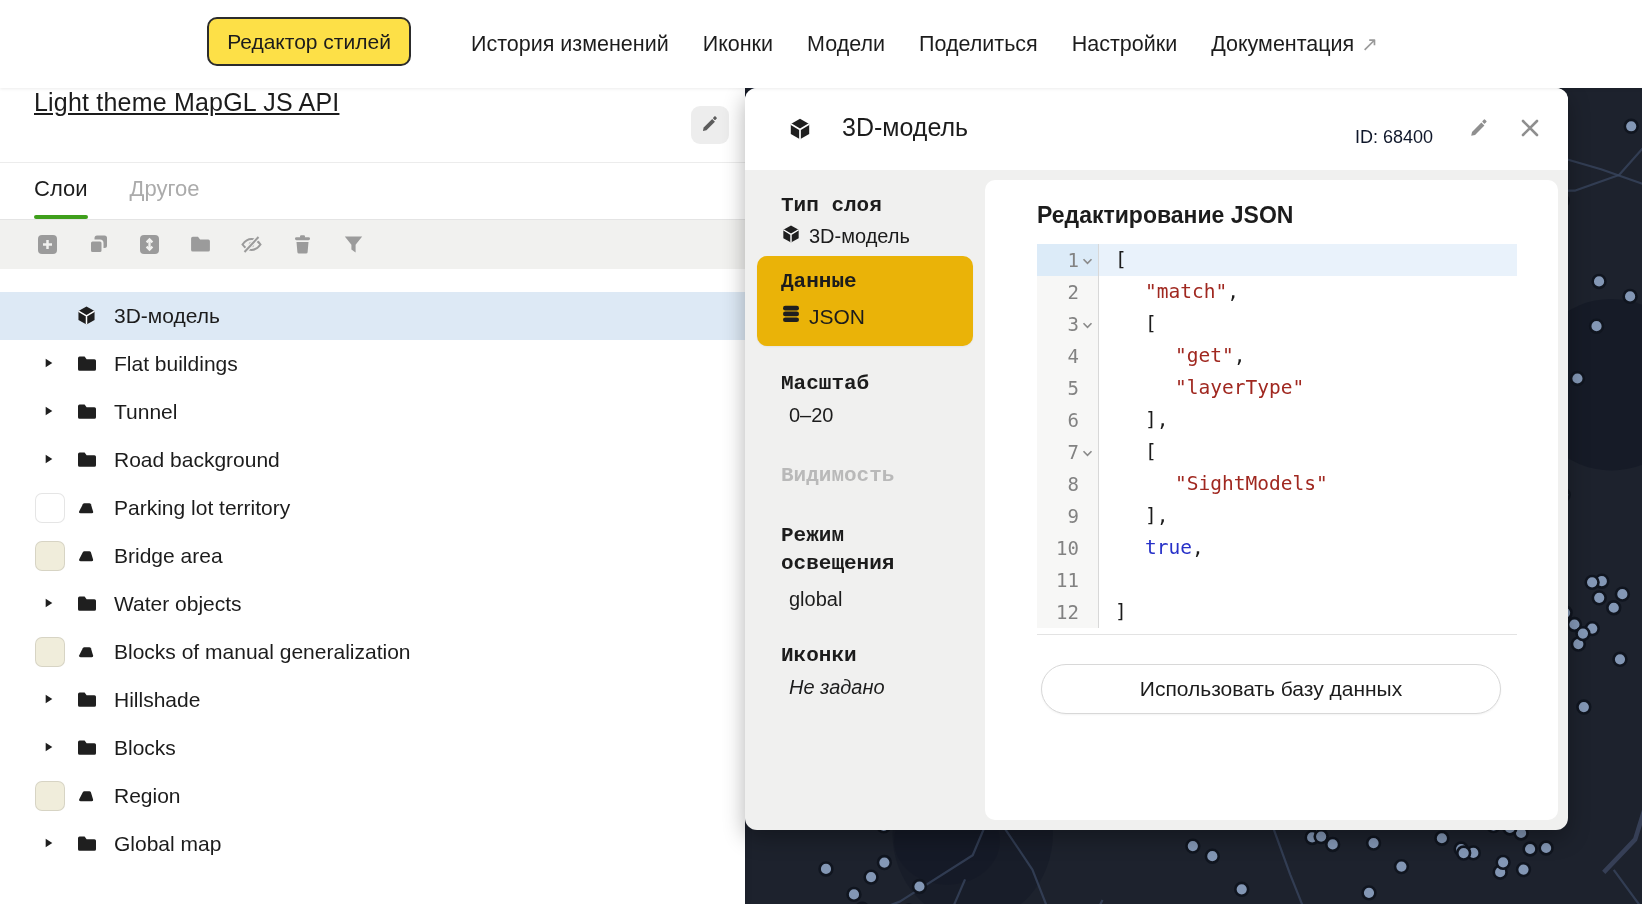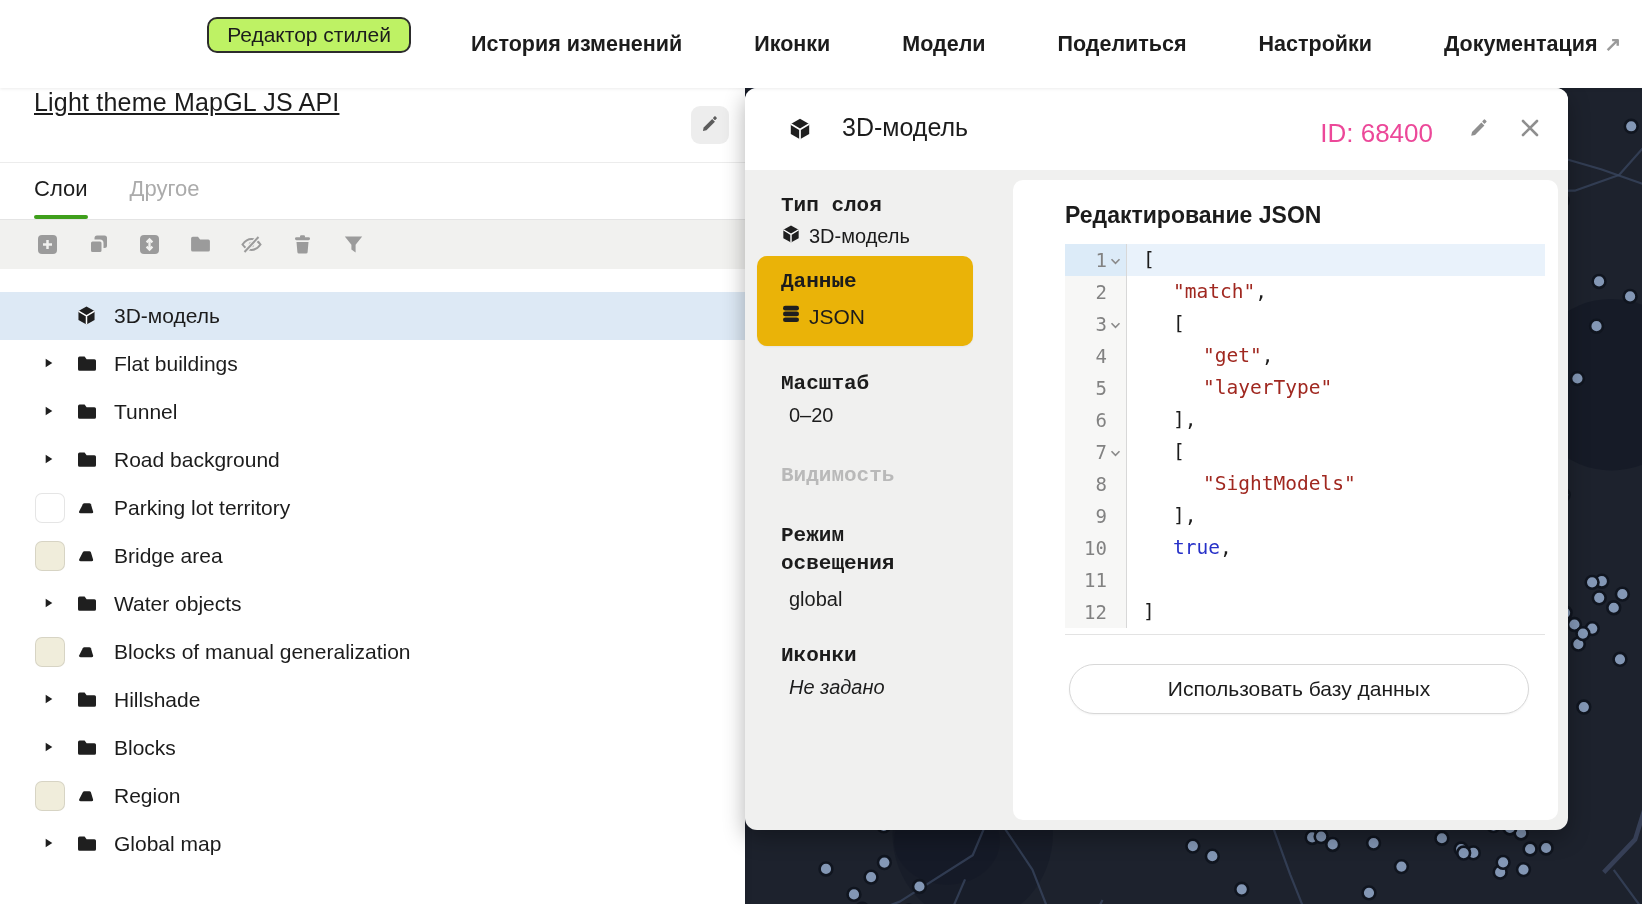--- a/index.html
+++ b/index.html
@@ -5,25 +5,25 @@
   html,body{margin:0;padding:0;background:#fff;}
   .root{position:relative;width:1642px;height:904px;overflow:hidden;
         font-family:"Liberation Sans",sans-serif;color:#1c1c1c;background:#fff;}
 
   
   #map{position:absolute;left:0;top:0;width:1642px;height:904px;z-index:0;}
 
   
   .nav{position:absolute;left:0;top:0;width:1642px;height:88px;background:#fff;z-index:30;
        box-shadow:0 1px 3px rgba(0,0,0,.08);}
-  .nav-btn{position:absolute;left:207px;top:17px;width:204px;height:36px;
-       border:2px solid #2c2c2c;border-radius:10px;background:#bef264;font-size:21px;
+  .nav-btn{position:absolute;left:207px;top:17px;width:204px;height:49px;
+       border:2px solid #2c2c2c;border-radius:10px;background:#fde047;font-size:21px;
        font-family:inherit;color:#1c1c1c;cursor:pointer;}
   .nav-items{position:absolute;left:471px;top:0;height:88px;display:flex;align-items:center;
-       gap:72px;font-size:21.5px;font-weight:bold;}
+       gap:34px;font-size:21.5px;}
   .nav-item{cursor:pointer;white-space:nowrap;}
   .docs{display:flex;align-items:center;gap:7px;cursor:pointer;text-decoration:none;color:#1c1c1c;}
   .docs .arrow{color:#9a9a9a;font-size:20px;}
 
   
   .left-panel{position:absolute;left:0;top:88px;width:745px;bottom:0;background:#fff;z-index:10;
        box-shadow:2px 0 6px rgba(0,0,0,.06);}
   .lp-title-row{position:relative;height:74px;border-bottom:1px solid #ececec;display:flex;text-decoration:underline;}
   .lp-title{margin-left:34px;font-size:25px;letter-spacing:.2px;}
   .edit-btn{position:absolute;right:16px;top:18px;width:38px;height:38px;border:none;border-radius:9px;
@@ -44,36 +44,36 @@
   .swatch{position:absolute;left:35px;top:9px;width:30px;height:30px;border-radius:7px;
        border:1px solid rgba(0,0,0,.10);box-sizing:border-box;}
   .row-label{position:absolute;left:114px;top:12px;font-size:21px;white-space:nowrap;}
 
   
   .rpanel{position:absolute;left:745px;top:88px;width:823px;height:742px;z-index:10;
        background:#f0f0ef;border-radius:12px;box-shadow:0 8px 22px rgba(0,0,0,.30);}
   .rp-header{position:absolute;left:0;top:0;right:0;height:82px;background:#fff;border-radius:12px 12px 0 0;}
   .rp-cube{position:absolute;left:43px;top:29px;display:flex;}
   .rp-title{position:absolute;left:97px;top:25px;font-size:25px;}
-  .rp-id{position:absolute;right:135px;top:30px;font-size:26px;color:#ec4899;}
+  .rp-id{position:absolute;right:135px;top:39px;font-size:18px;color:#0f172a;}
   .rp-pencil{position:absolute;right:78px;top:29px;cursor:pointer;display:flex;}
   .rp-close{position:absolute;right:26px;top:28px;cursor:pointer;display:flex;}
 
   .rp-side{position:absolute;left:0;top:82px;width:240px;bottom:0;}
   .s-label{position:absolute;left:36px;font-weight:bold;font-size:21px;white-space:nowrap;font-family:Liberation Mono, monospace;}
   .s-val{position:absolute;left:44px;font-size:20px;white-space:nowrap;}
   .s-valrow{position:absolute;left:36px;display:flex;align-items:center;gap:8px;font-size:20px;}
   .side-card{position:absolute;left:12px;top:86px;width:216px;height:90px;background:#eab308;border-radius:10px;
        box-shadow:0 1px 2px rgba(0,0,0,.05);cursor:pointer;}
   .side-card .s-label{left:24px;top:14px;}
   .side-card .s-valrow{left:24px;top:48px;font-size:21px;}
   .disabled{color:#b9b9b9;}
   .italic{font-style:italic;}
 
-  .rp-content{position:absolute;left:240px;top:92px;right:10px;bottom:10px;background:#fff;border-radius:10px;margin-left:28px;}
+  .rp-content{position:absolute;left:240px;top:92px;right:10px;bottom:10px;background:#fff;border-radius:10px;}
   .json-heading{position:absolute;left:52px;top:22px;font-size:23px;font-weight:bold;}
   .editor{position:absolute;left:52px;top:64px;width:480px;border-bottom:1px solid #e3e3e3;padding-bottom:6px;}
   .code-row{display:flex;height:32px;font-family:"DejaVu Sans Mono",monospace;font-size:19.5px;line-height:32px;}
   .gut{width:62px;background:#f7f7f6;border-right:1px solid #d8d8d8;box-sizing:border-box;
        display:flex;justify-content:flex-end;align-items:center;gap:3px;padding-right:5px;
        color:#828282;font-size:19px;cursor:pointer;}
   .gut .fold{display:flex;margin-top:3px;}
   .code{flex:1;white-space:pre;cursor:text;}
   .code-row.active .gut{background:#dcebf8;}
   .code-row.active .code{background:#e9f2fb;}

